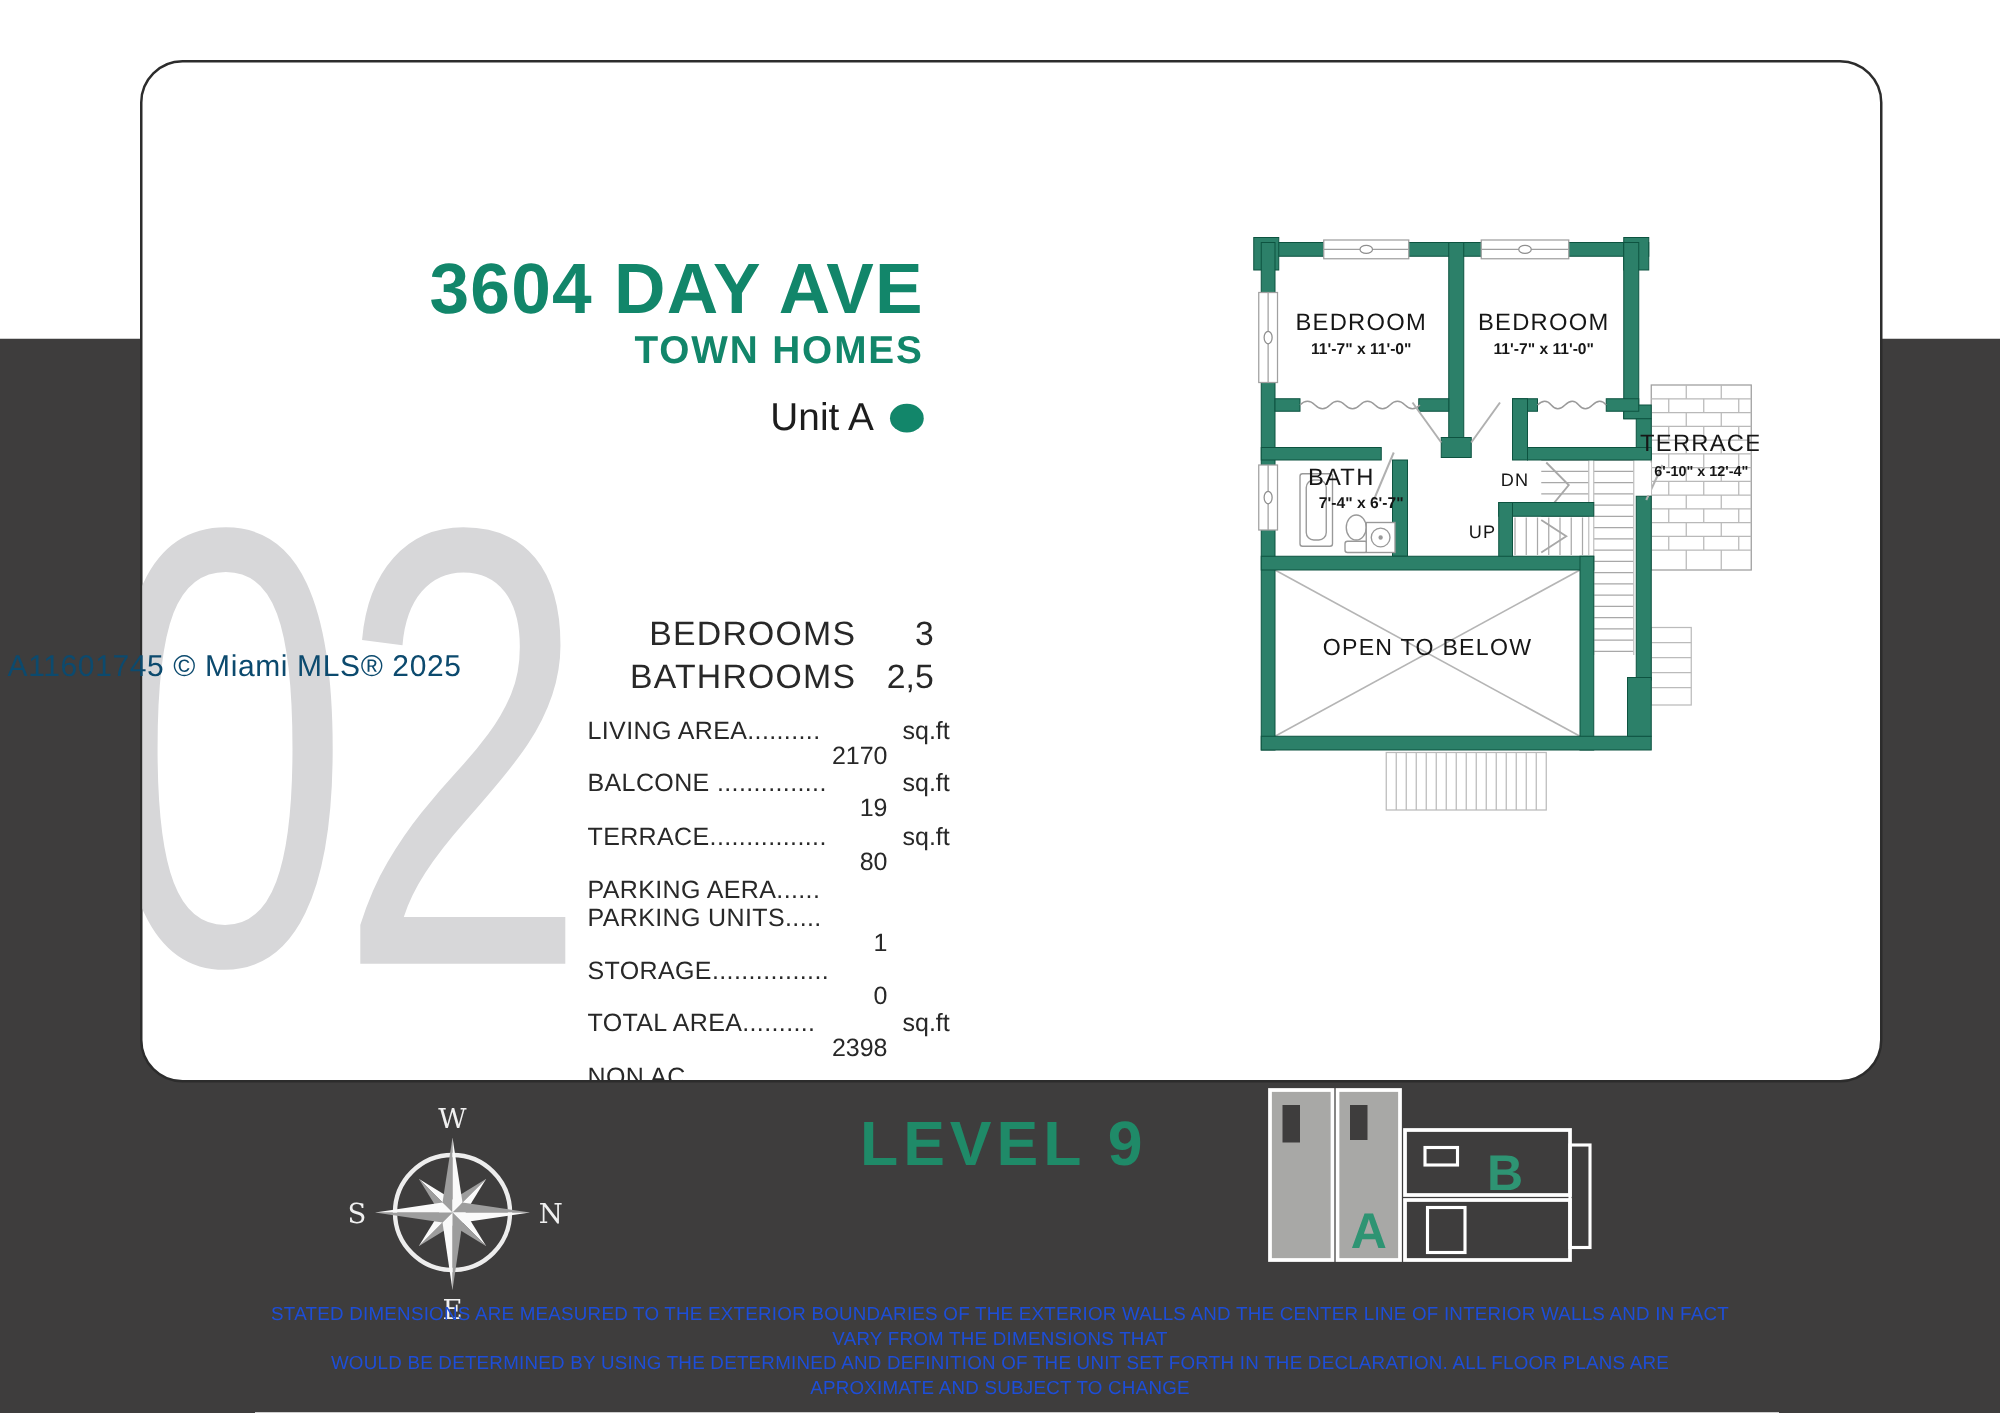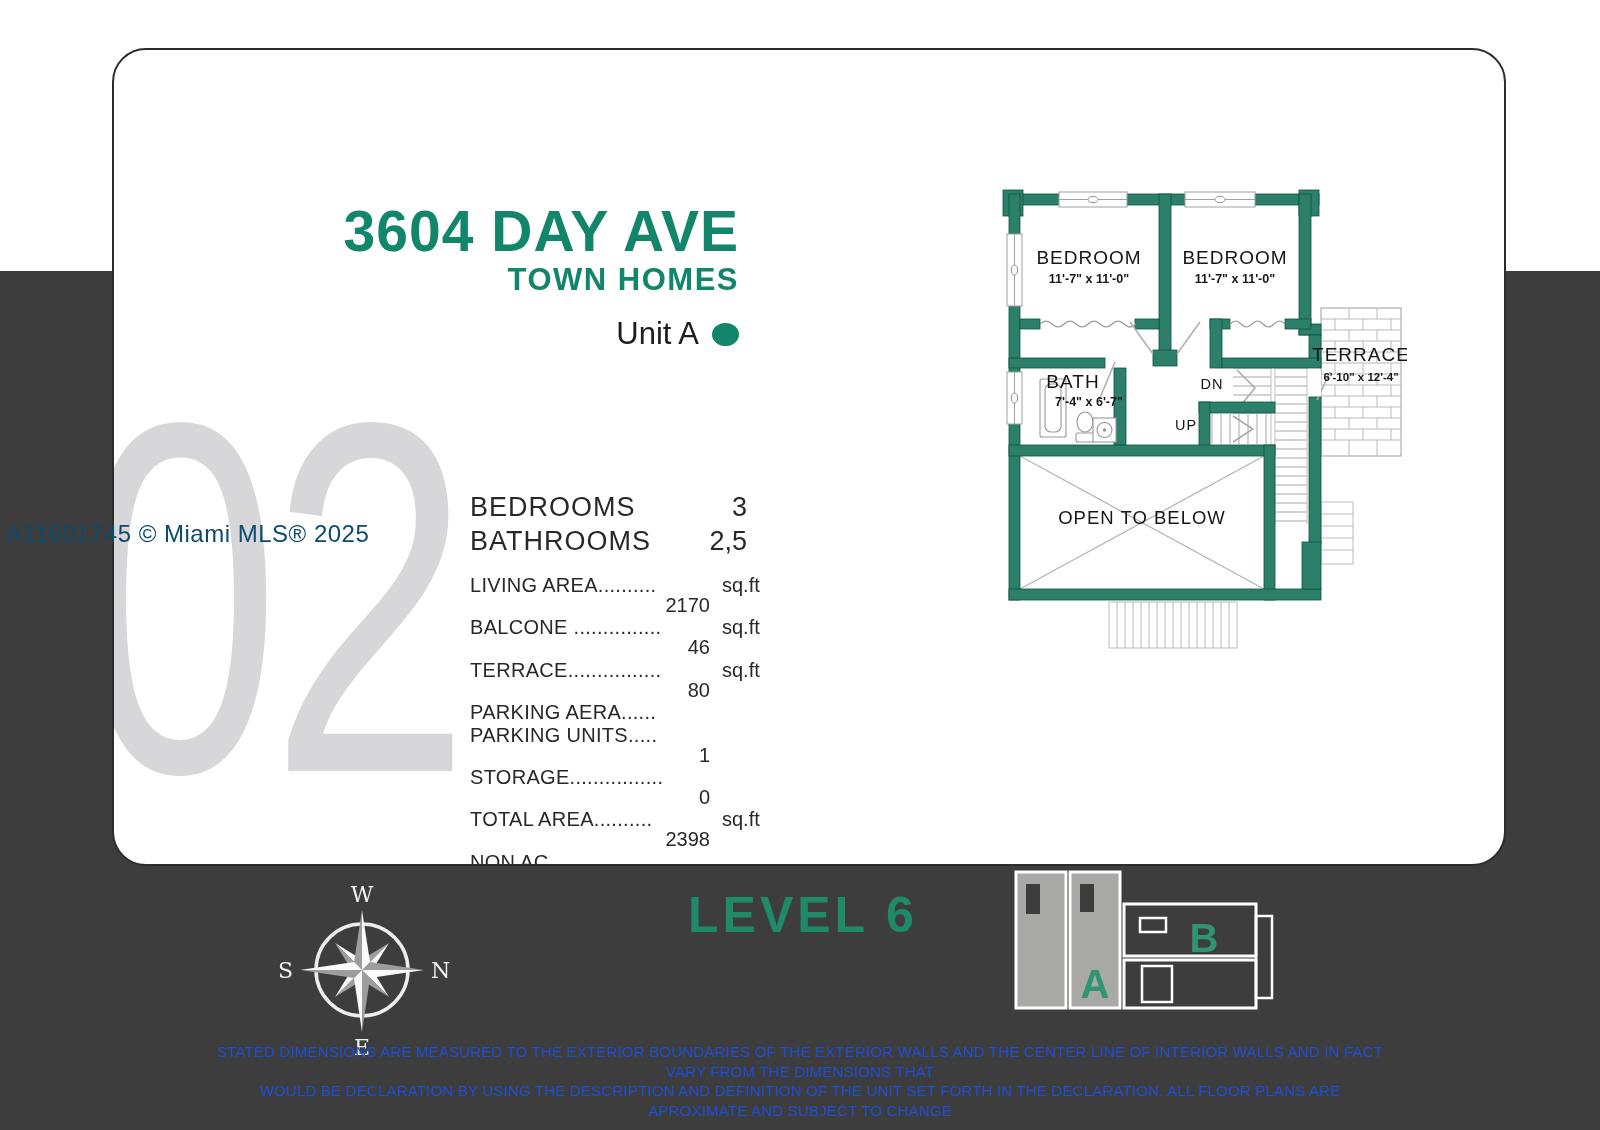--- a/index.html
+++ b/index.html
@@ -21,21 +21,21 @@
 
   .header { position:absolute; left:180px; top:150px; width:445px; text-align:right; }
   .header .address  { font-size:57px; font-weight:800; letter-spacing:1px; color:#12866a; line-height:62px; }
   .header .subtitle { font-size:31px; font-weight:800; letter-spacing:1.5px; color:#12866a; line-height:36px;text-align:right; }
   .header .unit-row { font-size:31px; color:#1d1d1d; line-height:40px; margin-top:16px; }
   .unit-dot { display:inline-block; width:27px; height:23px; border-radius:50%;
               background:#12866a; margin-left:13px; vertical-align:-2px; }
 
   .stats { position:absolute; left:356px; top:440px; width:290px; color:#282828; }
   .stats-primary { display:grid; grid-template-columns:215px 62px; }
-  .stats-primary .lab { font-size:27px; letter-spacing:1px; line-height:34px; }
+  .stats-primary .lab { font-size:27px; letter-spacing:1px; line-height:34px;text-align:right; }
   .stats-primary .val { font-size:27px; line-height:34px; text-align:right; }
   .stats-details { margin-top:16px; display:grid; grid-template-columns:185px 55px 52px; }
   .stats-details .lab  { font-size:20px; letter-spacing:0.3px; line-height:22.4px; white-space:nowrap; }
   .stats-details .val  { font-size:20px; line-height:22.4px; text-align:right;margin-top:20px; }
   .stats-details .unit { font-size:20px; line-height:22.4px; padding-left:12px; }
 
   .plan-svg { position:absolute; left:873px; top:122px; }
   .plan-svg text { font-family:"Liberation Sans", sans-serif; fill:#161616; }
 
   .compass-svg { position:absolute; left:270px; top:870px; }
@@ -72,21 +72,21 @@
         <div class="lab">BEDROOMS</div>
         <div class="val">3</div>
         <div class="lab">BATHROOMS</div>
         <div class="val">2,5</div>
       </div>
       <div class="stats-details">
         <div class="lab">LIVING AREA..........</div>
         <div class="val">2170</div>
         <div class="unit">sq.ft</div>
         <div class="lab">BALCONE ...............</div>
-        <div class="val">46</div>
+        <div class="val">19</div>
         <div class="unit">sq.ft</div>
         <div class="lab">TERRACE................</div>
         <div class="val">80</div>
         <div class="unit">sq.ft</div>
         <div class="lab">PARKING AERA......</div>
         <div class="val"></div>
         <div class="unit"></div>
         <div class="lab">PARKING UNITS.....</div>
         <div class="val">1</div>
         <div class="unit"></div>
@@ -239,21 +239,21 @@
       <polygon points="92,162 84,108 92,100" fill="#fafafa"></polygon>
       <polygon points="30,100 84,108 92,100" fill="#9d9d9d"></polygon>
       <polygon points="30,100 84,92 92,100" fill="#fafafa"></polygon>
     </g>
     <text x="92" y="32" text-anchor="middle">W</text>
     <text x="161" y="108">N</text>
     <text x="92" y="185" text-anchor="middle">E</text>
     <text x="23" y="108" text-anchor="end">S</text>
   </svg>
 
-  <div class="level-label">LEVEL 6</div>
+  <div class="level-label">LEVEL 9</div>
 
   <svg class="siteplan-svg" width="280" height="150" viewBox="0 0 280 150">
     <g stroke="#ffffff" stroke-width="3">
       <rect x="4" y="6" width="50" height="136" fill="#a8a8a6"></rect>
       <rect x="58" y="6" width="50" height="136" fill="#a8a8a6"></rect>
       <rect x="14" y="18" width="14" height="30" fill="#3e3d3d" stroke="none"></rect>
       <rect x="68" y="18" width="14" height="28" fill="#3e3d3d" stroke="none"></rect>
     </g>
     <g fill="none" stroke="#ffffff">
       <rect x="112" y="38" width="132" height="52" stroke-width="3"></rect>
@@ -261,16 +261,16 @@
       <rect x="112" y="94" width="132" height="48" stroke-width="3"></rect>
       <rect x="130" y="100" width="30" height="36" stroke-width="2.5"></rect>
       <rect x="244" y="50" width="16" height="82" stroke-width="2.5"></rect>
     </g>
     <text x="83" y="132" font-size="40" text-anchor="middle">A</text>
     <text x="192" y="86" font-size="40" text-anchor="middle">B</text>
   </svg>
 
   <div class="disclaimer">
     <div>STATED DIMENSIONS ARE MEASURED TO THE EXTERIOR BOUNDARIES OF THE EXTERIOR WALLS AND THE CENTER LINE OF INTERIOR WALLS AND IN FACT VARY FROM THE DIMENSIONS THAT</div>
-    <div>WOULD BE DECLARATION BY USING THE DESCRIPTION AND DEFINITION OF THE UNIT SET FORTH IN THE DECLARATION.  ALL FLOOR PLANS ARE APROXIMATE AND SUBJECT TO CHANGE</div>
+    <div>WOULD BE DETERMINED BY USING THE DETERMINED AND DEFINITION OF THE UNIT SET FORTH IN THE DECLARATION.  ALL FLOOR PLANS ARE APROXIMATE AND SUBJECT TO CHANGE</div>
   </div>
 
 </div>
 
 </body></html>

